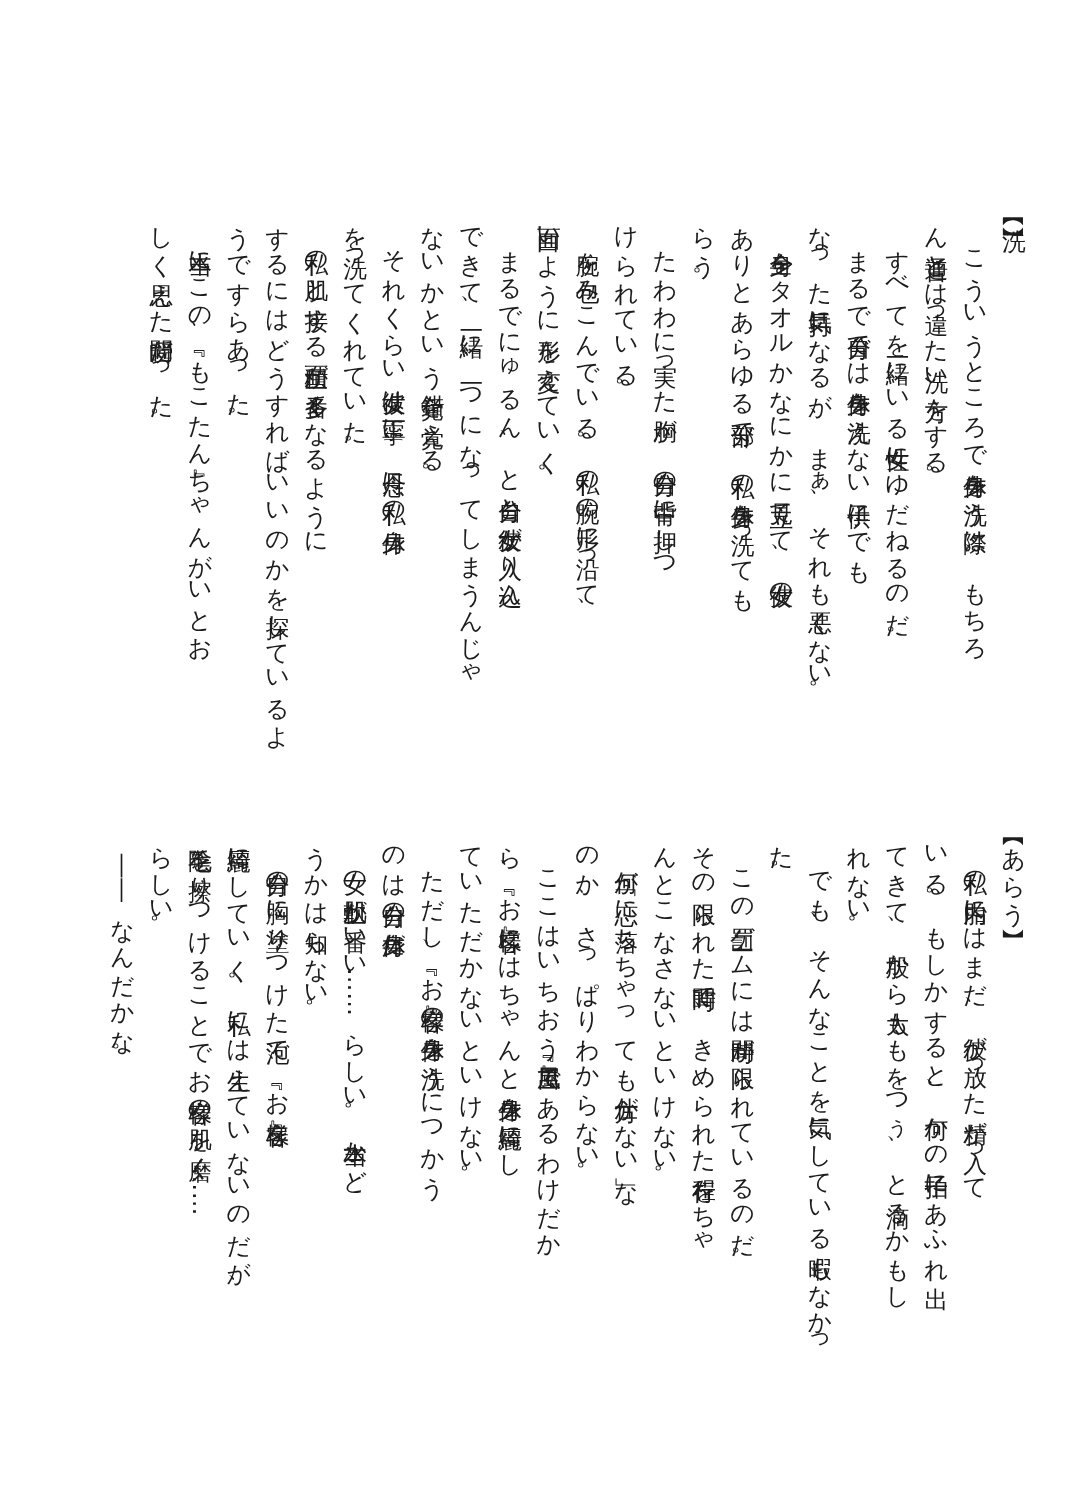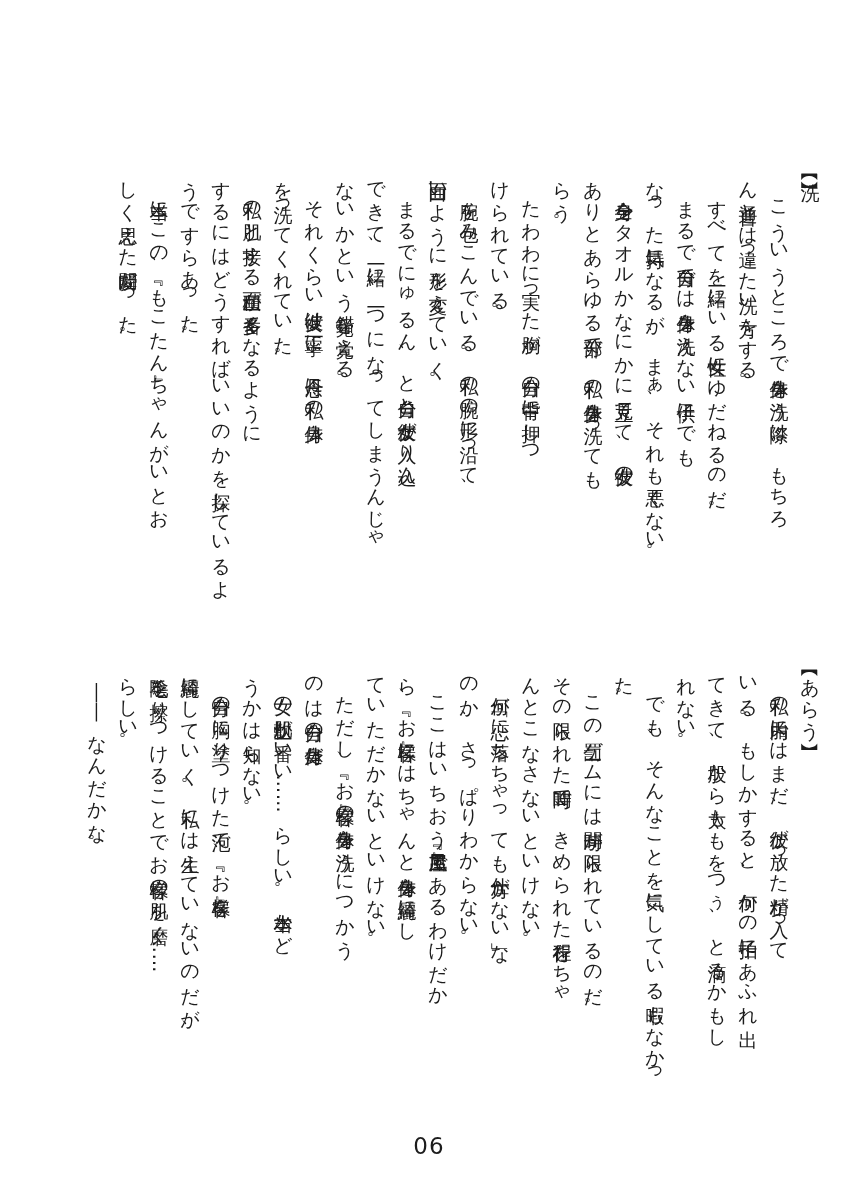--- a/index.html
+++ b/index.html
@@ -105,15 +105,14 @@
       <div class="line">のは自分の身体だ。</div>
       <div class="line indent">女の軟肌が一番いい……らしい。本当かど</div>
       <div class="line">うかは知らない。</div>
       <div class="line indent">自分の胸に塗りつけた泡で、『お客様』を</div>
       <div class="line">綺麗にしていく。私には生えていないのだが、</div>
       <div class="line">陰毛を擦りつけることでお客様の肌を磨く……</div>
       <div class="line">らしい。</div>
       <div class="line indent">――なんだかな。</div>
     </div>
 
-  <div class="page-number">06</div>
 
 </div>
 
 </body></html>

